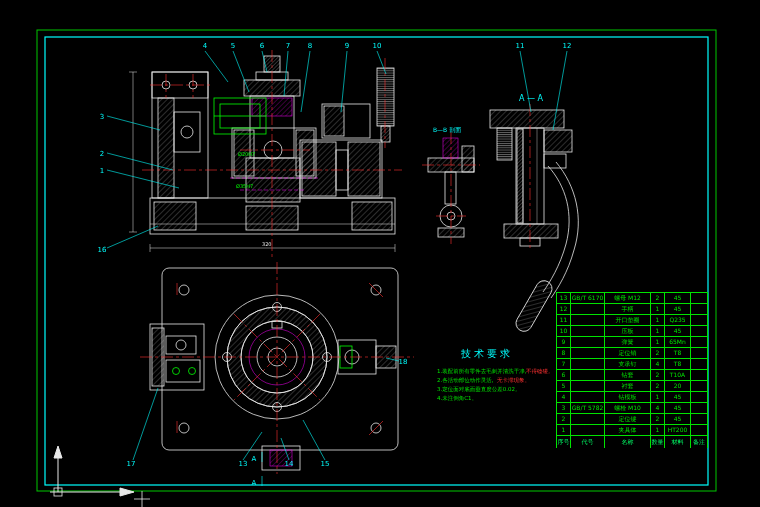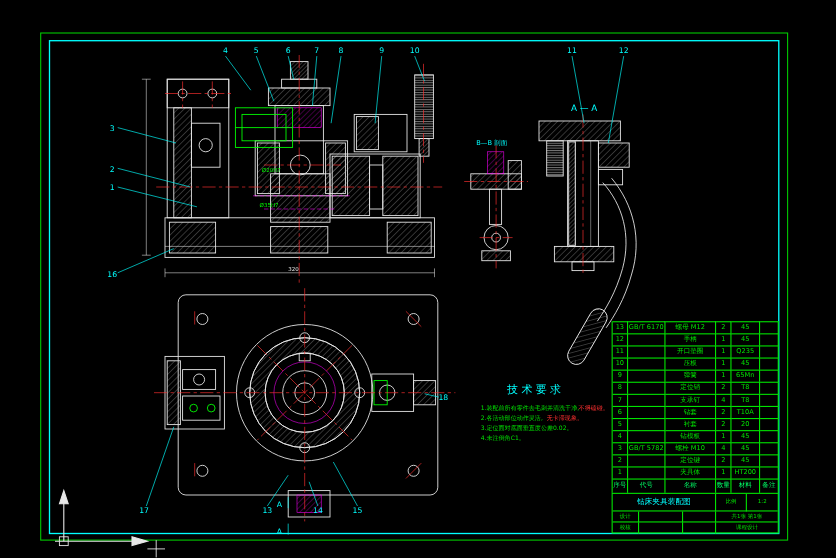--- a/index.html
+++ b/index.html
@@ -411,27 +411,14 @@
   <div class="bom-row header">
     <span class="c">序号</span>
     <span class="c">代号</span>
     <span class="c">名称</span>
     <span class="c">数量</span>
     <span class="c">材料</span>
     <span class="c">备注</span>
   </div>
 </div>
 
-<div class="tb">
-  <div class="cell title-cell">钻床夹具装配图</div>
-  <div class="cell scale-label">比例</div>
-  <div class="cell scale-val">1:2</div>
-  <div class="cell design-label">设计</div>
-  <div class="cell design-name"></div>
-  <div class="cell design-date"></div>
-  <div class="cell sheet-cell">共1张 第1张</div>
-  <div class="cell check-label">校核</div>
-  <div class="cell check-name"></div>
-  <div class="cell check-date"></div>
-  <div class="cell org-cell">课程设计</div>
+
 </div>
 
-</div>
-
 </body></html>

